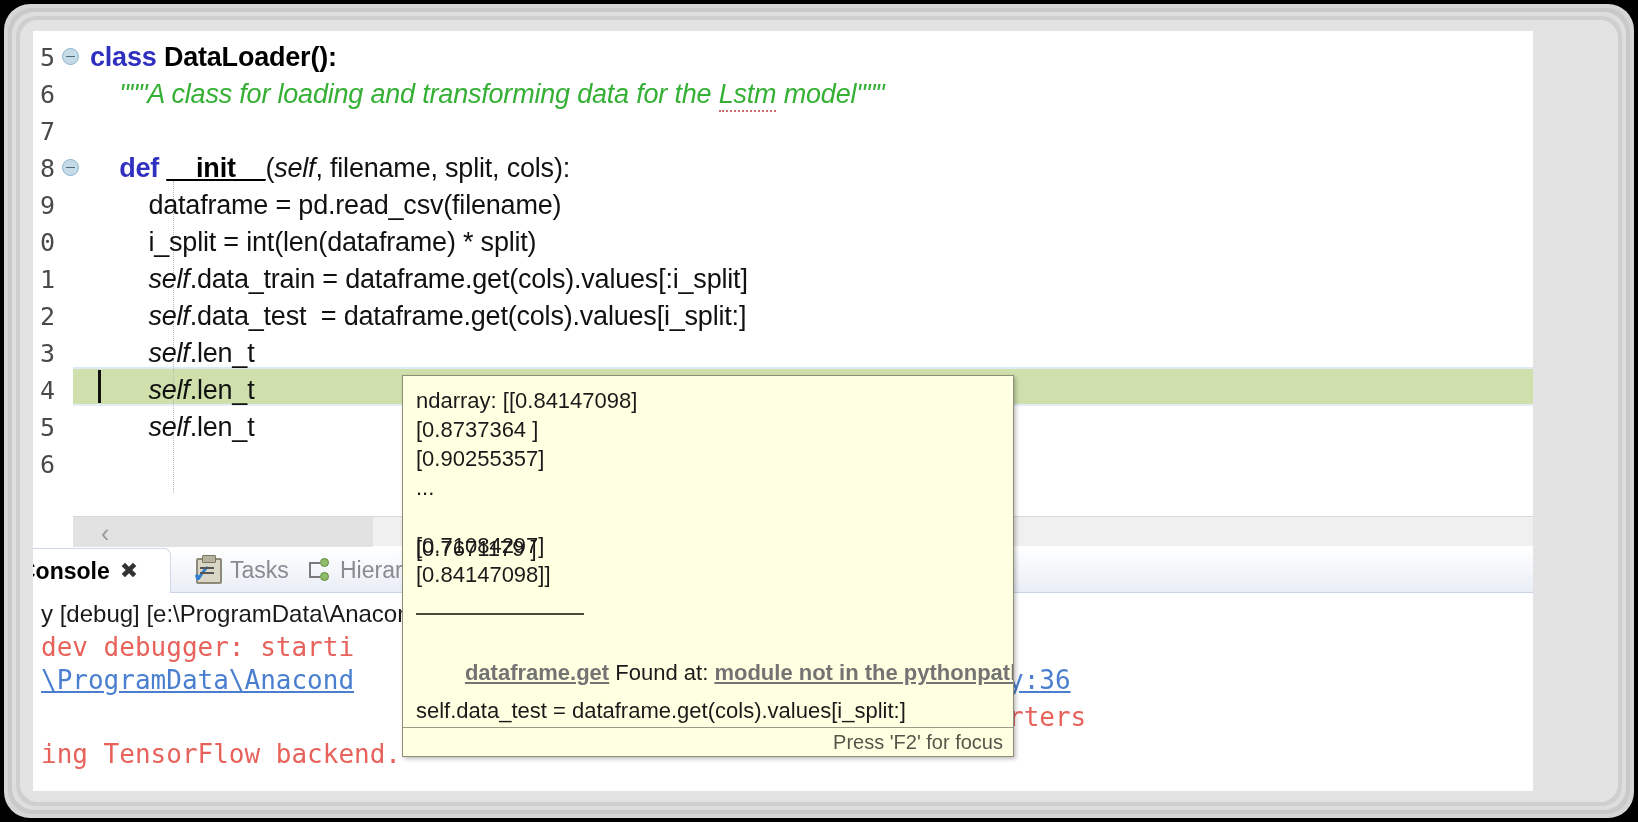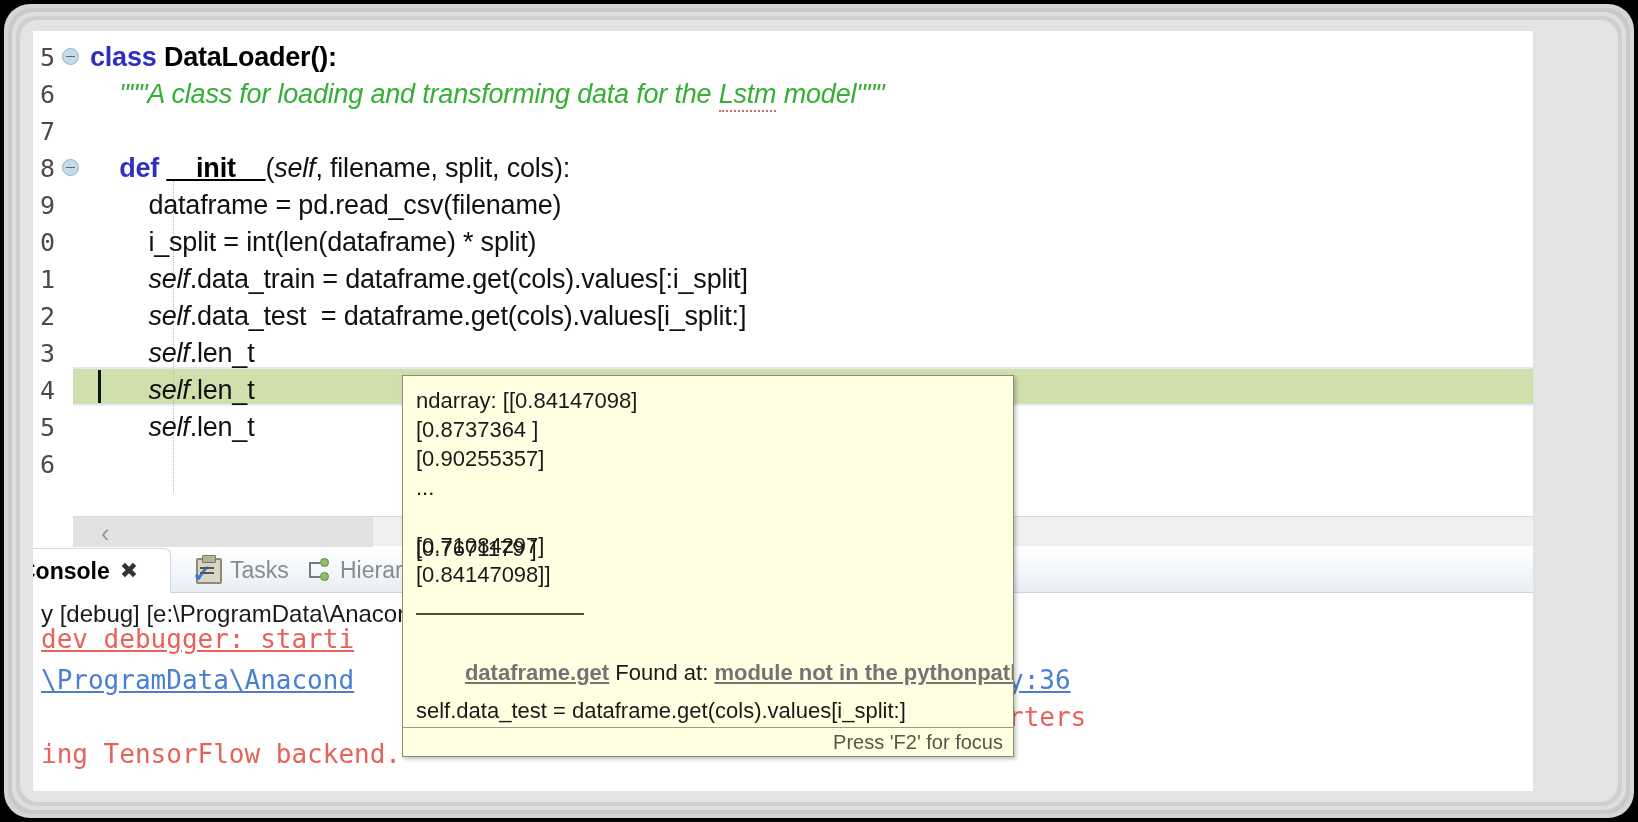--- a/index.html
+++ b/index.html
@@ -400,21 +400,21 @@
             <span class="hier-line" style="left:3px; top:4px;  width:11px; height:2px;"></span>
             <span class="hier-line" style="left:3px; top:18px; width:11px; height:2px;"></span>
           </span>
           <span>Hierarch</span>
         </div>
 
       </div>
 
       <div id="console-out">
           <div class="cline c-black" style="left: 8px; top: 2px;">y [debug] [e:\ProgramData\Anacond</div>
-          <div class="cline c-red" style="left: 8px; top: 28px; text-decoration: underline;">dev debugger: starti</div>
+          <div class="cline c-red" style="left: 8px; top: 36px;">dev debugger: starti</div>
           <div class="cline c-blue" style="left: 8px; top: 69px;">\ProgramData\Anacond</div>
           <div class="cline c-blue" style="left: 975px; top: 69px;">y:36</div>
           <div class="cline c-red" style="left: 975px; top: 106px;">rters</div>
           <div class="cline c-red" style="left: 8px; top: 143px;">ing TensorFlow backend.</div>
         </div>
     </div>
 
     <div id="tooltip">
       <div id="tt-values">
           <div class="tt-line" style="top: 10px;">ndarray: [[0.84147098]</div>

